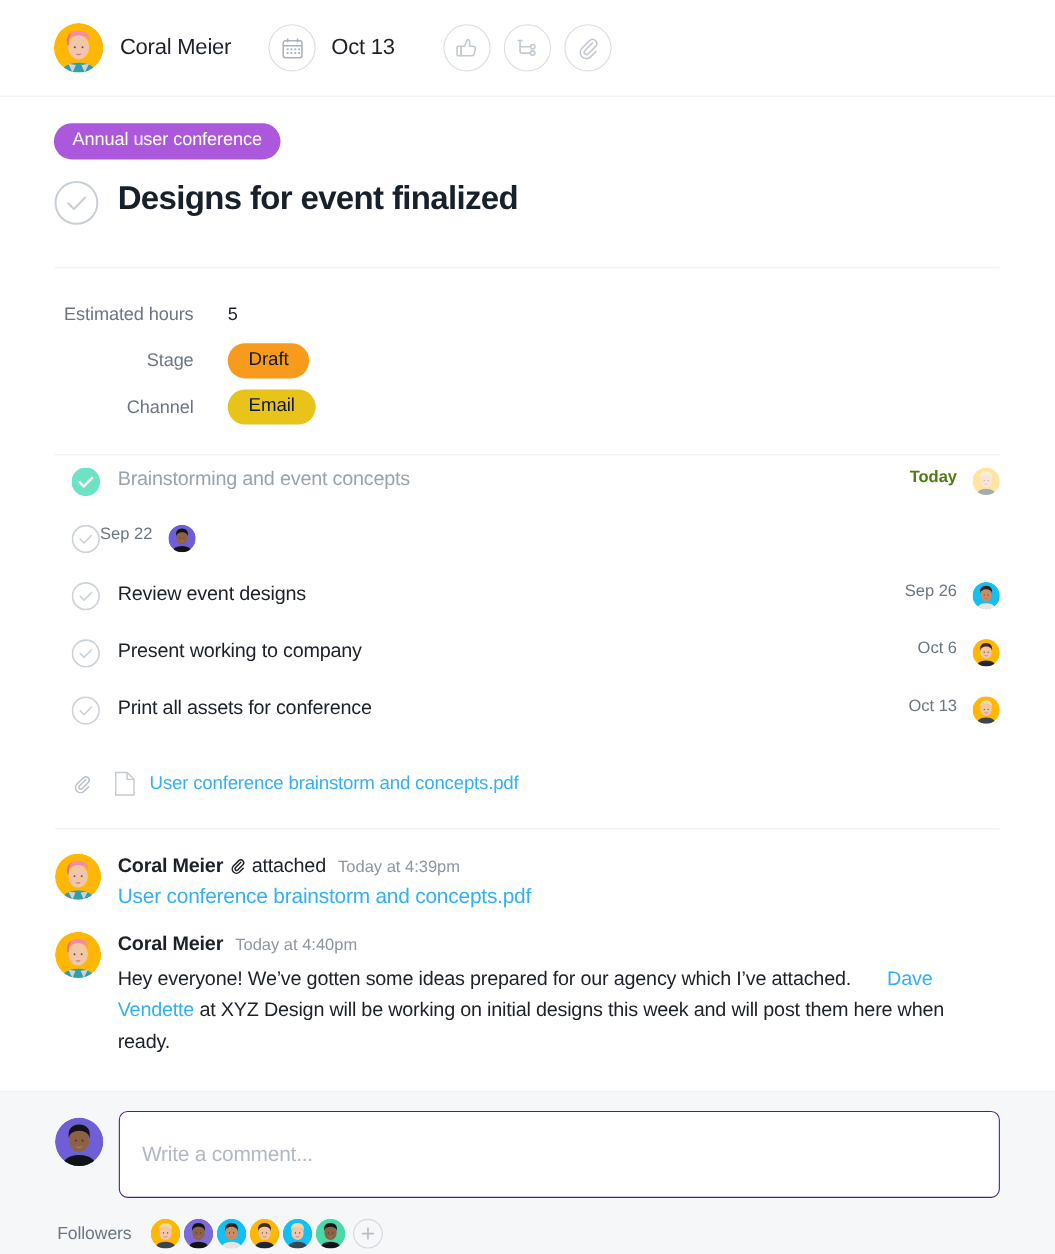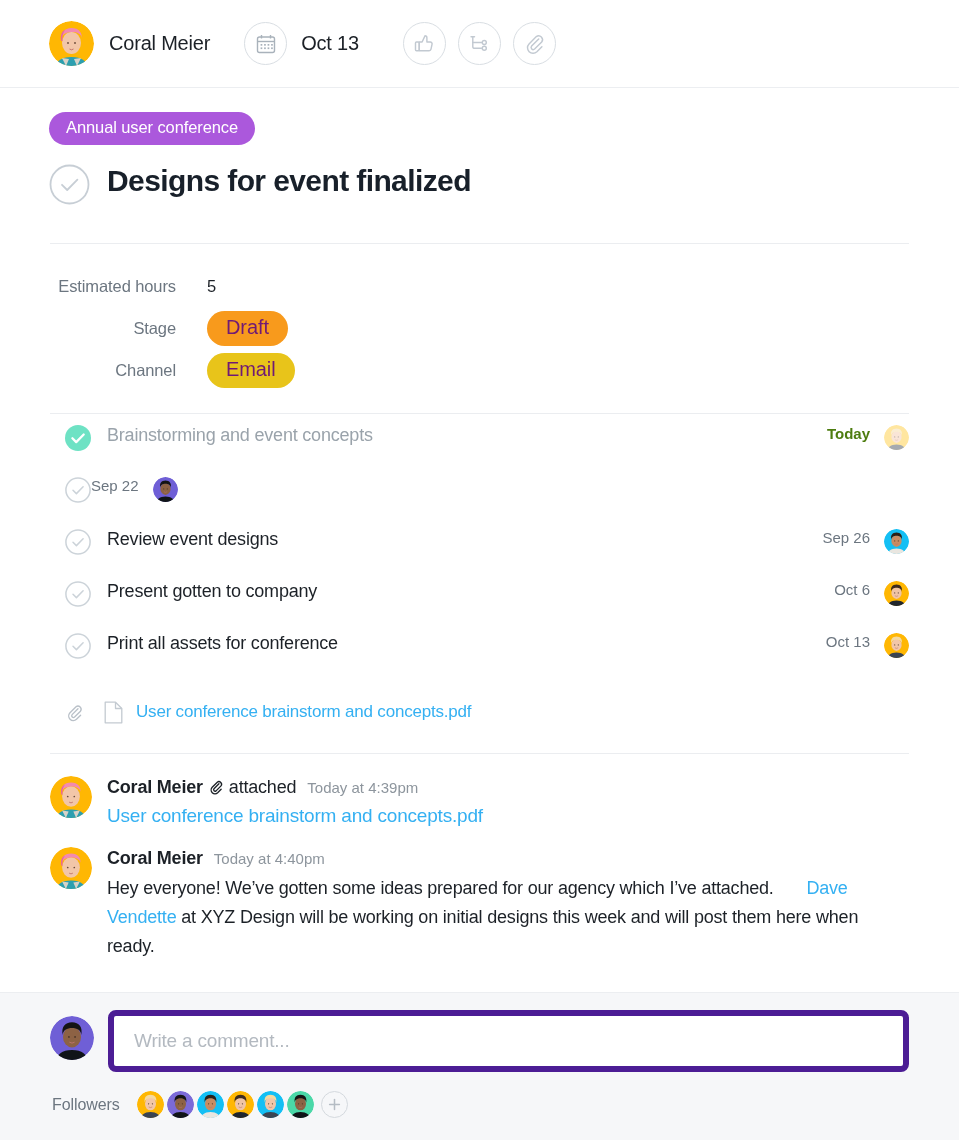--- a/index.html
+++ b/index.html
@@ -126,22 +126,22 @@
     color: #6c7680;
     padding-right: 31px;
     letter-spacing: -0.1px;
   }
   .field-value {
     font-size: 16.5px;
     color: #1c2127;
   }
   .pill {
     display: inline-block;
-    color: #701a75;
-    font-size: 20px;
+    color: #0f172a;
+    font-size: 17px;
     padding: 5px 19px 7px;
     border-radius: 999px;
     letter-spacing: -0.1px;
   }
 
   
   .subtasks { padding: 11px 0 0 0; }
   .subtask {
     display: flex;
     align-items: flex-start;
@@ -235,23 +235,23 @@
   .footer {
     flex: 0 0 148px;
     background: #f6f7f9;
     border-top: 1px solid #eceef1;
     padding: 17px 50px 0 50px;
   }
   .composer { display: flex; align-items: flex-start; }
   .composer-avatar { width: 44px; height: 44px; margin-right: 14px; margin-top: 6px; flex: none; }
   .comment-box {
     flex: 1 1 auto;
-    height: 62px;
+    height: 79px;
     background: #ffffff;
-    border: 6px solid #4c1d95;
+    border: 1px solid #4c1d95;
     border-radius: 8px;
     display: flex;
     align-items: center;
     padding: 0 20px;
     text-align: right;
   }
   .comment-placeholder {
     font-size: 19px;
     color: #b3b9c0;
     letter-spacing: -0.2px;
@@ -439,21 +439,21 @@
               <circle cx="22.8" cy="19" r="0.85" fill="#4a3528"></circle>
               <path d="M17.9 24 q2.1 1.5 4.2 0" stroke="#b9746a" stroke-width="0.9" fill="none" stroke-linecap="round"></path>
             </svg>
           </span>
         </div>
         <div class="subtask">
           <span class="st-check"><svg viewBox="0 0 26 26" fill="none">
               <circle cx="13" cy="13" r="12.1" stroke="#ccd3d9" stroke-width="1.5"></circle>
               <path d="M8 13.2 l3.4 3.4 l6.7-6.8" stroke="#ccd3d9" stroke-width="1.5" stroke-linecap="round" stroke-linejoin="round"></path>
             </svg></span>
-          <span class="st-title">Present gotten to company</span>
+          <span class="st-title">Present working to company</span>
           <span class="st-date">Oct 6</span>
           <span class="avatar st-avatar">
             <svg viewBox="0 0 40 40">
               <circle cx="20" cy="20" r="20" fill="#ffb703"></circle>
               <path d="M20 31 C9 31 6 37 5.2 42 L34.8 42 C34 37 31 31 20 31 Z" fill="#20262e"></path>
               <ellipse cx="20" cy="19" rx="8.2" ry="9.6" fill="#f0c4a4"></ellipse>
               <path d="M11.6 17.5 C11 8.6 29 8.6 28.4 17.5 C30 10 26.4 5.6 20 5.6 C13.6 5.6 10 10 11.6 17.5 Z" fill="#3d2b1f"></path>
               <circle cx="17.2" cy="19" r="0.85" fill="#4a3528"></circle>
               <circle cx="22.8" cy="19" r="0.85" fill="#4a3528"></circle>
               <path d="M17.9 24 q2.1 1.5 4.2 0" stroke="#b9746a" stroke-width="0.9" fill="none" stroke-linecap="round"></path>

